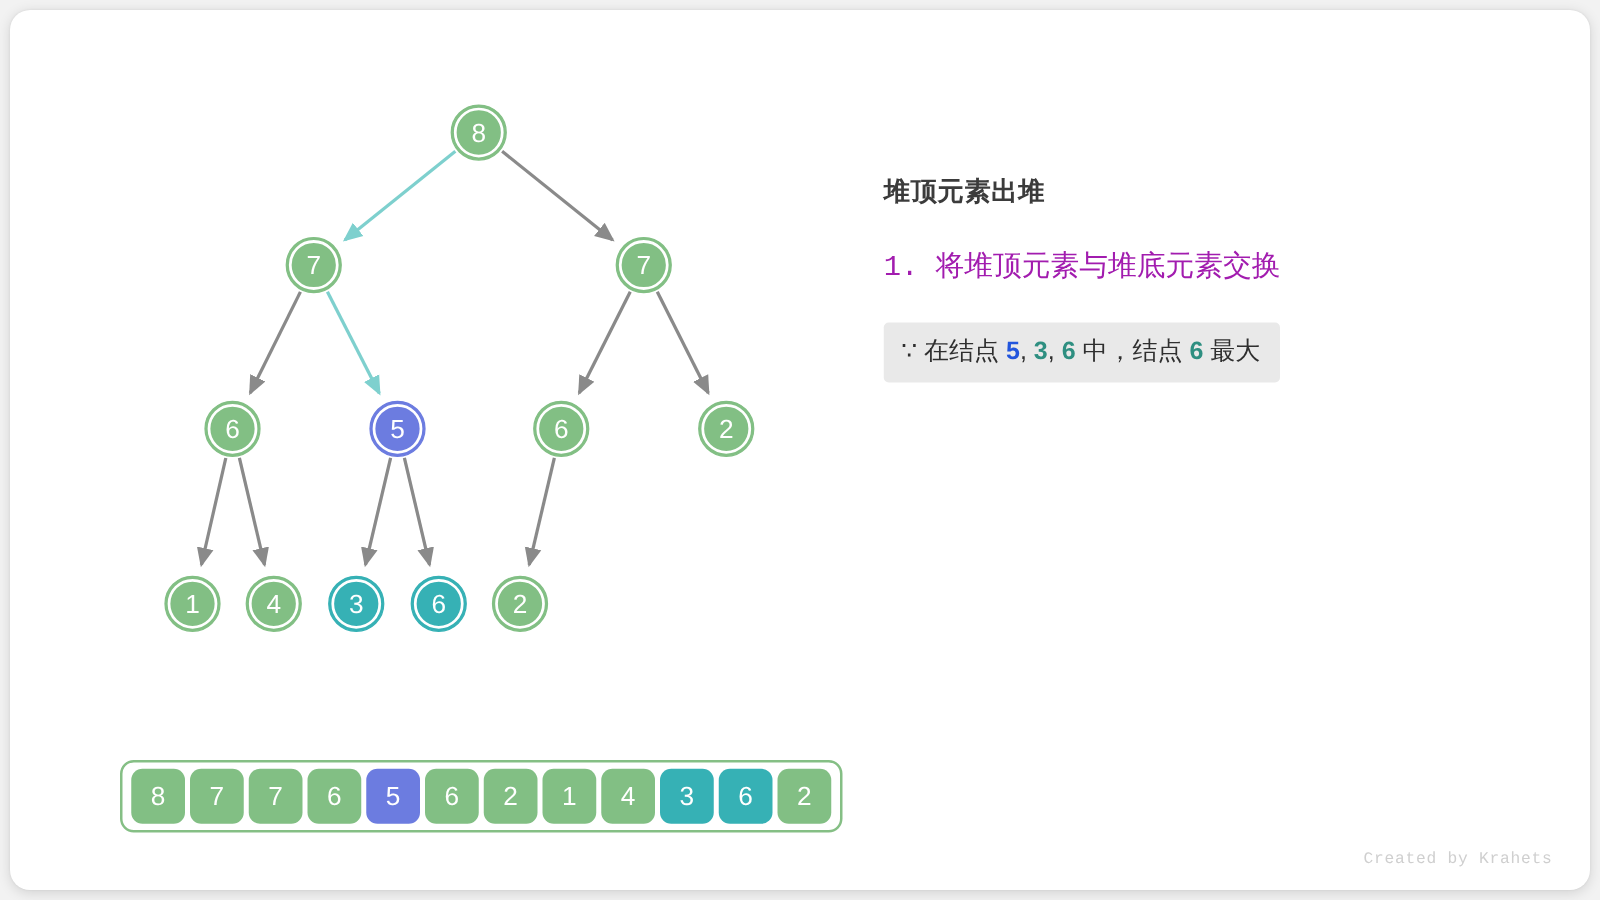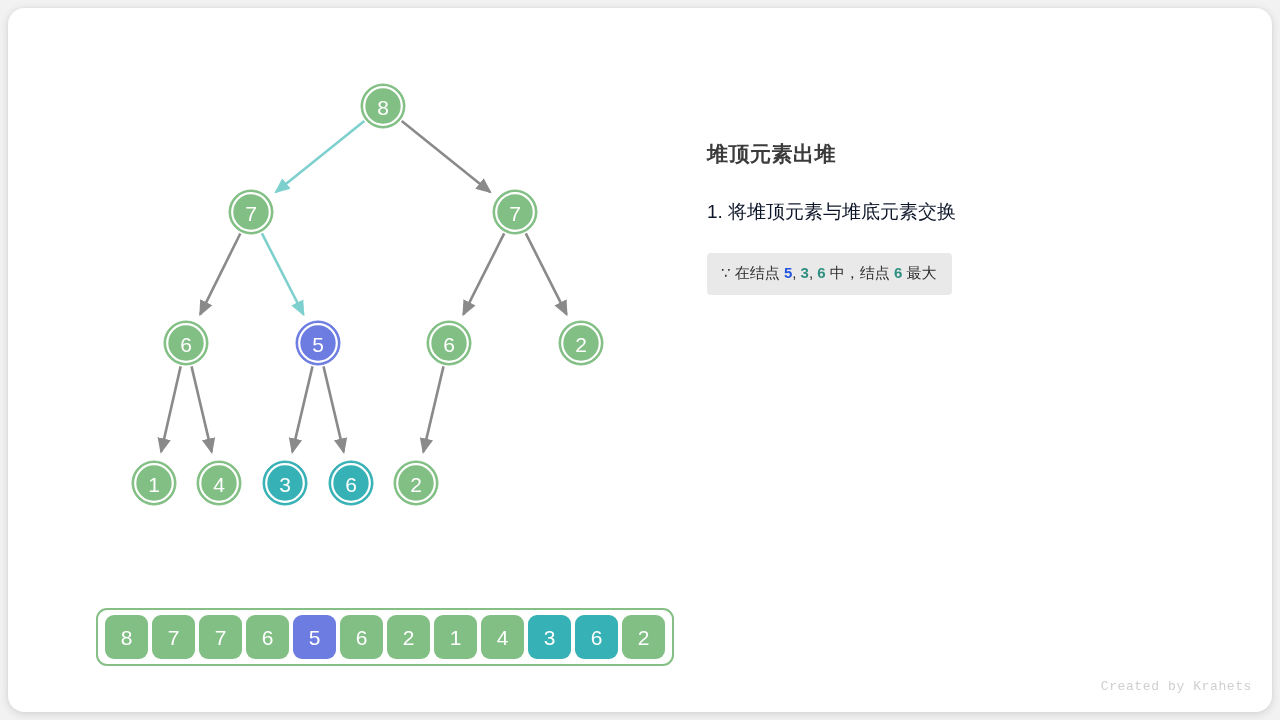--- a/index.html
+++ b/index.html
@@ -76,43 +76,44 @@
   }
   #panel-title {
     font-size: 21px;
     font-weight: bold;
     color: #3b3b3b;
     letter-spacing: 0.5px;
     margin: 0 0 34px 0;
     line-height: 1.2;
   }
   .step {
-    font-size: 19px;
-    color: #0f172a;
+    font-size: 23px;
+    color: #a21caf;
     margin-bottom: 28px;
     line-height: 1.3;
     white-space: nowrap;
+    font-family: Liberation Mono, monospace;
   }
   #note-box {
     display: inline-block;
     background: #e9e9e9;
     border-radius: 4px;
     padding: 11px 16px 12px 14px;
-    font-size: 15px;
+    font-size: 20px;
     color: #2f2f2f;
     line-height: 1.25;
     white-space: nowrap;
   }
   .hl-blue  { color: #2255dd; font-weight: bold; }
   .hl-teal  { color: #2e8f81; font-weight: bold; }
 
   
   #footer {
     position: absolute;
-    right: 20px;
+    right: 30px;
     bottom: 18px;
     font-family: "Liberation Mono", "DejaVu Sans Mono", monospace;
     font-size: 13px;
     color: #cfcfcf;
     letter-spacing: 0.6px;
   }
 </style>
 </head>
 <body>
 

